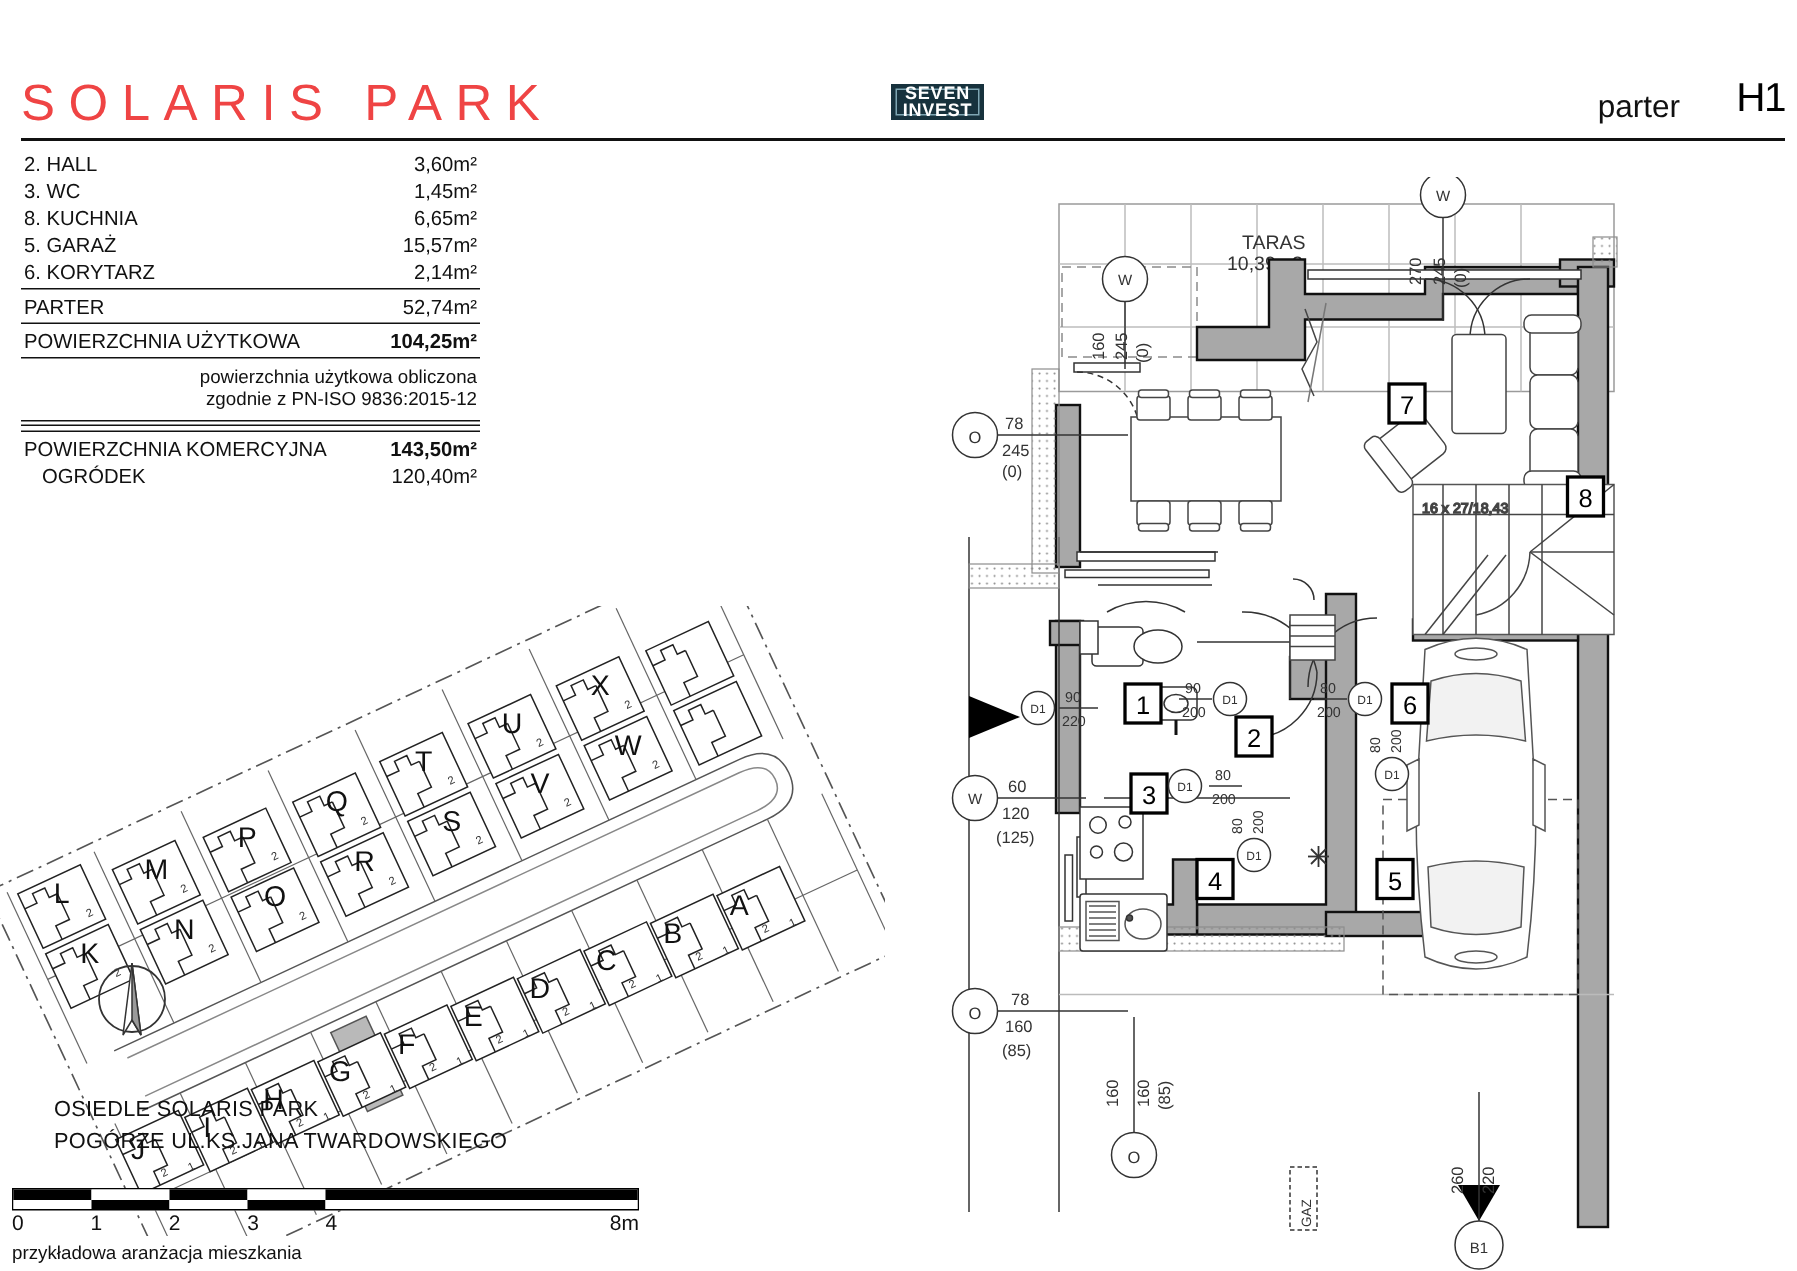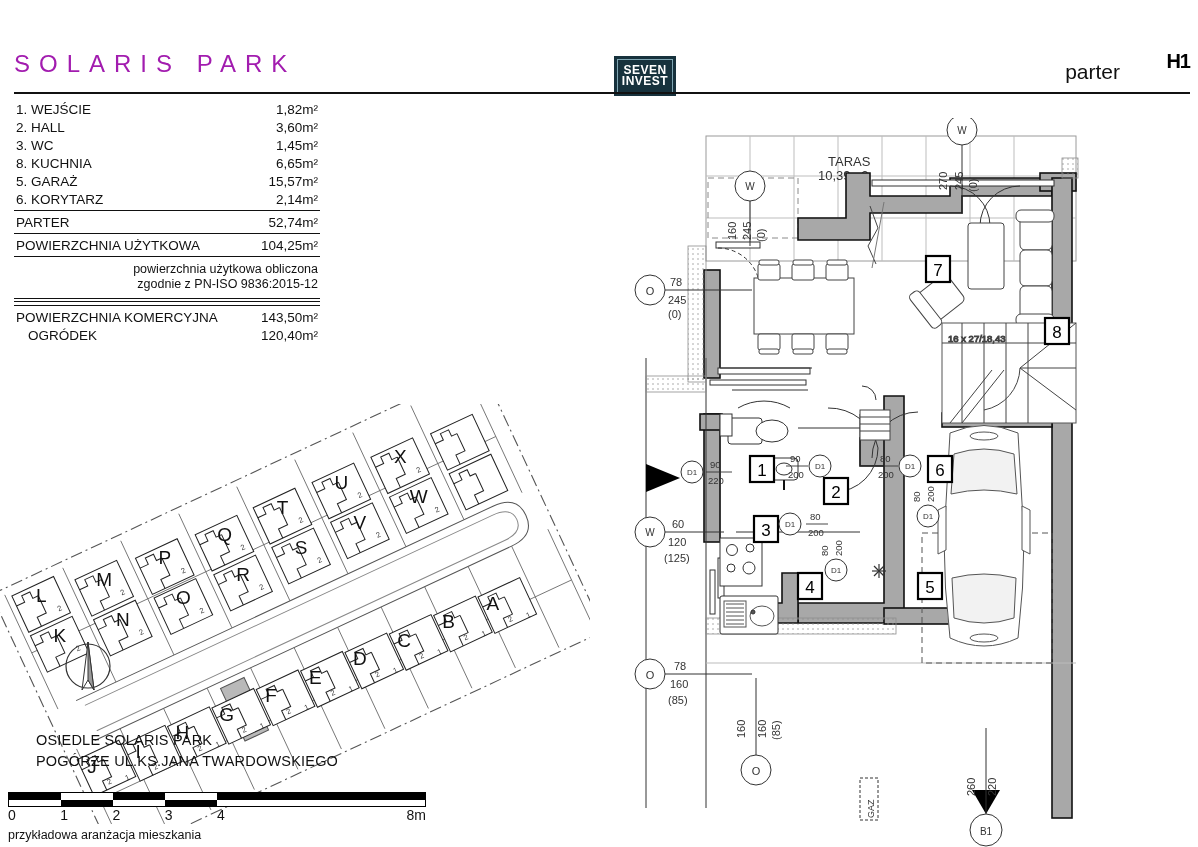--- a/index.html
+++ b/index.html
@@ -1,39 +1,39 @@
 <!DOCTYPE html>
 <html><head>
 <meta charset="utf-8">
 <style>
   html,body{margin:0;padding:0;background:#ffffff;}
   body{width:1198px;height:847px;position:relative;overflow:hidden;
        font-family:"Liberation Sans","DejaVu Sans",sans-serif;color:#111;}
   .page{position:absolute;inset:0;}
 
   
-  #brand-title{position:absolute;left:14px;top:50px;font-size:24px;letter-spacing:9px;
-    font-weight:400;color:#a21caf;white-space:nowrap;}
-  #logo-box{position:absolute;left:594px;top:56px;width:62px;height:40px;background:#17323d;
-    box-sizing:border-box;padding:3px;margin-left:20px;}
+  #brand-title{position:absolute;left:14px;top:50px;font-size:34px;letter-spacing:9px;
+    font-weight:400;color:#ef4444;white-space:nowrap;}
+  #logo-box{position:absolute;left:594px;top:56px;width:62px;height:24px;background:#17323d;
+    box-sizing:border-box;padding:3px;}
   #logo-inner{width:100%;height:100%;border:1px solid #7fa6b3;box-sizing:border-box;
     display:flex;flex-direction:column;align-items:center;justify-content:center;}
   #logo-inner span{color:#fff;font-size:12px;line-height:11px;letter-spacing:.5px;font-weight:700;}
   #header-floor{position:absolute;right:78px;top:60px;font-size:21px;color:#111;font-weight:400;}
-  #header-unit{position:absolute;right:8px;top:50px;font-size:20px;font-weight:700;color:#000;letter-spacing:-1px;}
+  #header-unit{position:absolute;right:8px;top:50px;font-size:27px;font-weight:400;color:#000;letter-spacing:-1px;}
   #header-rule{position:absolute;left:14px;top:92px;width:1176px;height:2px;background:#111;}
 
   
   #legend{position:absolute;left:14px;top:100px;width:306px;font-size:13.5px;}
   .lg-row{display:flex;justify-content:space-between;align-items:baseline;padding:1.5px 2px;}
   .lg-row .nm{white-space:nowrap;}
   .lg-row .vl{white-space:nowrap;}
   .rule{height:1px;background:#111;margin:2px 0;}
   .rule.dbl{height:3px;border-top:1px solid #111;border-bottom:1px solid #111;background:transparent;margin:2px 0;}
-  .bold{font-weight:400;}
+  .bold{font-weight:700;}
   .note{text-align:right;font-size:12.5px;line-height:15px;padding:3px 2px 4px 0;color:#111;}
   .indent{padding-left:12px;}
 
   
   #siteplan{position:absolute;left:0px;top:404px;width:590px;height:420px;}
   #siteplan svg{display:block;}
 
   
   #site-desc{position:absolute;left:8px;top:730px;font-size:14.5px;line-height:20.5px;letter-spacing:.2px;margin-left:28px;}
   #scalebar{position:absolute;left:8px;top:792px;width:418px;}
@@ -62,24 +62,20 @@
       <span>INVEST</span>
     </div>
   </div>
 
   <div id="header-floor">parter</div>
   <div id="header-unit">H1</div>
   <div id="header-rule"></div>
 
   <div id="legend">
 
-    <div class="lg-row">
-      <span class="nm">1. WEJŚCIE</span>
-      <span class="vl">1,82m²</span>
-    </div>
     <div class="lg-row">
       <span class="nm">2. HALL</span>
       <span class="vl">3,60m²</span>
     </div>
     <div class="lg-row">
       <span class="nm">3. WC</span>
       <span class="vl">1,45m²</span>
     </div>
     <div class="lg-row">
       <span class="nm">8. KUCHNIA</span>

